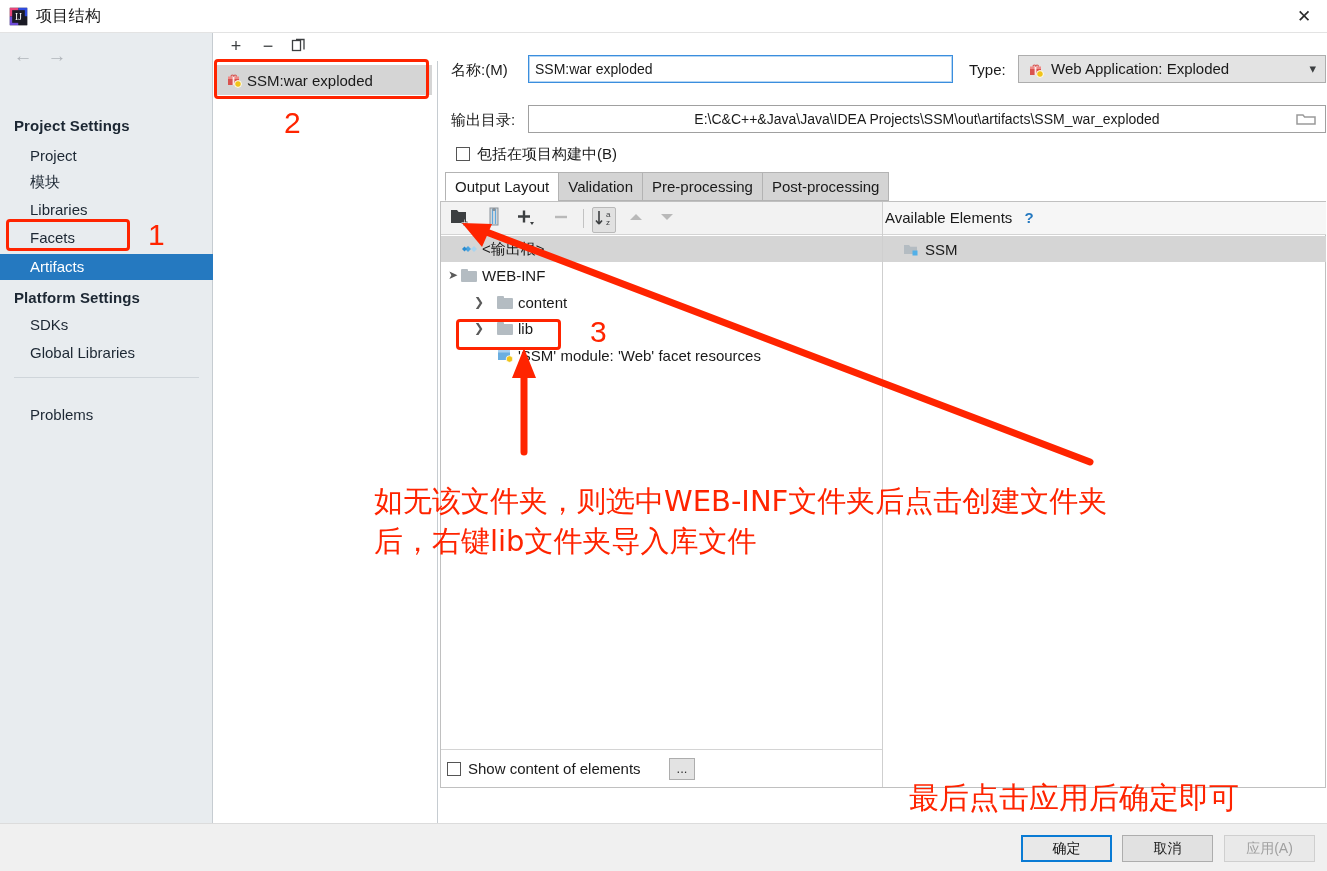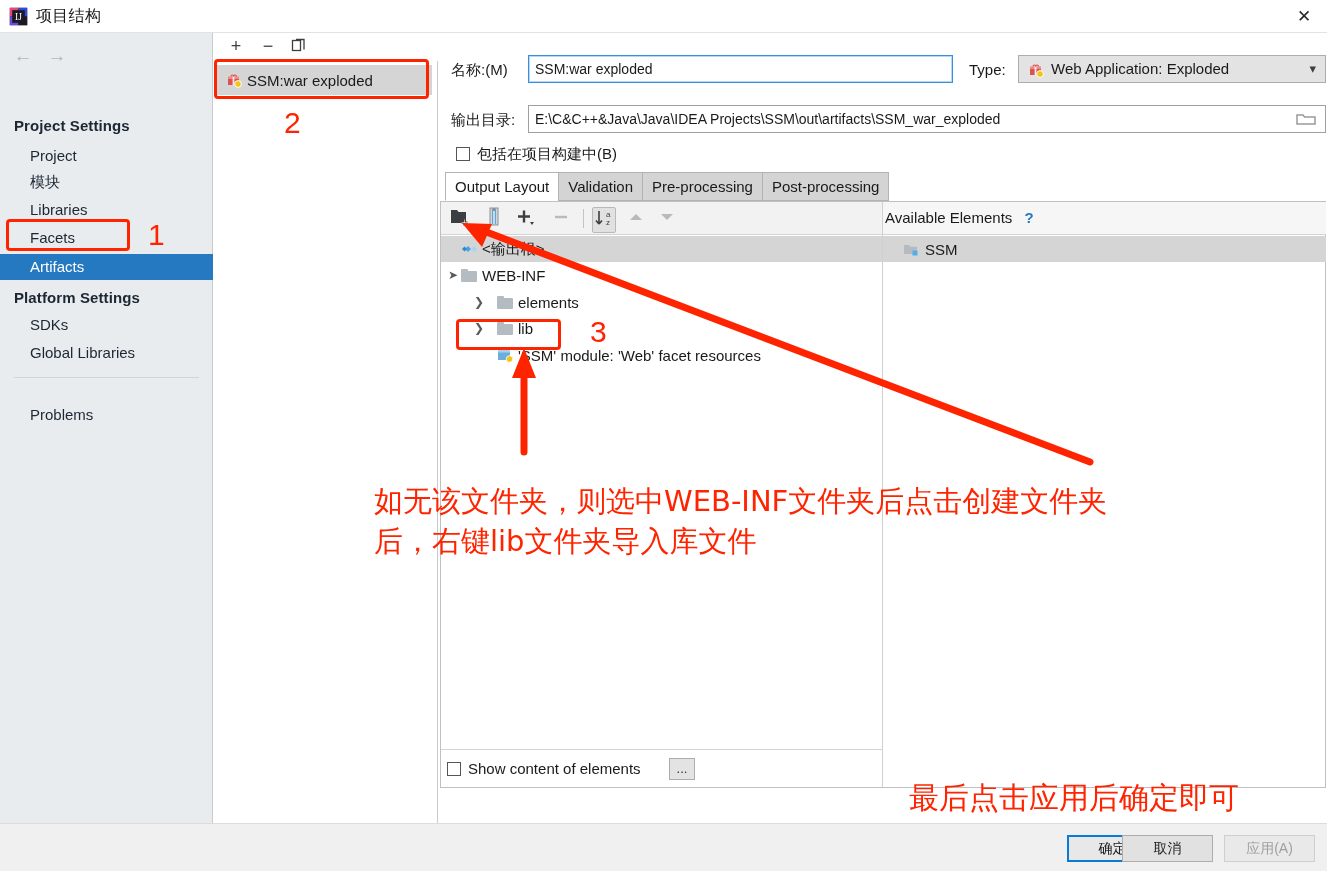--- a/index.html
+++ b/index.html
@@ -266,21 +266,21 @@
         <rect x="2" y="4.5" width="11" height="2.5" fill="#f08a87"></rect>
         <rect x="6.6" y="4.5" width="1.8" height="8.5" fill="#ffffff" opacity=".85"></rect>
         <path d="M5 4.5c0-2 3-2 2.5 0M10.5 4.5c0-2-3-2-2.5 0" fill="none" stroke="#d9534f" stroke-width="1.2"></path>
         <circle cx="12" cy="12" r="3.4" fill="#f0c419" stroke="#fff" stroke-width="1"></circle>
       </svg>
       <span>Web Application: Exploded</span>
       <span class="caret">▾</span>
     </div>
 
     <div class="lbl" style="left:13px; top:78px;">输出目录:</div>
-    <div class="txtfield" style="left:90px; top:72px; width:798px; height:28px;">E:\C&amp;C++&amp;Java\Java\IDEA Projects\SSM\out\artifacts\SSM_war_exploded</div>
+    <div class="txtfield" style="left:90px; top:72px; width:798px; height:28px;text-align:center;">E:\C&amp;C++&amp;Java\Java\IDEA Projects\SSM\out\artifacts\SSM_war_exploded</div>
     <div class="folder-btn" style="left:858px; top:78px;">
       <svg width="20" height="16" viewBox="0 0 20 16">
         <path d="M1 13V4h6l1.6 2H19v7z" fill="none" stroke="#9a9a9a" stroke-width="1.5"></path>
       </svg>
     </div>
 
     <div class="cbox-wrap" style="left:18px; top:112px;">
       <span class="cbox"></span><span>包括在项目构建中(B)</span>
     </div>
   </div>
@@ -356,21 +356,21 @@
 
     <div class="tree-row" style="left:4px; top:60px;">
       <span class="twisty">➤</span>
       <span class="fld"></span>
       <span>WEB-INF</span>
     </div>
 
     <div class="tree-row" style="left:30px; top:87px;">
       <span class="twisty">❯</span>
       <span class="fld" style="margin-left:10px"></span>
-      <span>elements</span>
+      <span>content</span>
     </div>
 
     <div class="tree-row" style="left:30px; top:113px;">
       <span class="twisty">❯</span>
       <span class="fld" style="margin-left:10px"></span>
       <span>lib</span>
     </div>
 
     <div class="tree-row" style="left:30px; top:140px;">
       <span class="twisty"></span>
@@ -397,21 +397,21 @@
 
     <div class="ol-bottom">
       <div class="cbox-wrap" style="left:6px; top:10px; font-size:15px;">
         <span class="cbox"></span><span></span><span>Show content of elements</span>
       </div>
       <div class="dots-btn" style="left:228px; top:8px;">...</div>
     </div>
   </div>
 
   <div class="btnbar">
-    <div class="dlgbtn default" style="left:1021px;margin-left:46px;">确定</div>
+    <div class="dlgbtn default" style="left:1021px;">确定</div>
     <div class="dlgbtn" style="left:1122px;">取消</div>
     <div class="dlgbtn disabled" style="left:1224px;">应用(A)</div>
   </div>
 
   <div class="redbox" style="left:6px; top:219px; width:124px; height:32px;"></div>
   <div class="rednum" style="left:148px; top:218px;">1</div>
 
   <div class="redbox" style="left:214px; top:59px; width:215px; height:40px;"></div>
   <div class="rednum" style="left:284px; top:106px;">2</div>
 

